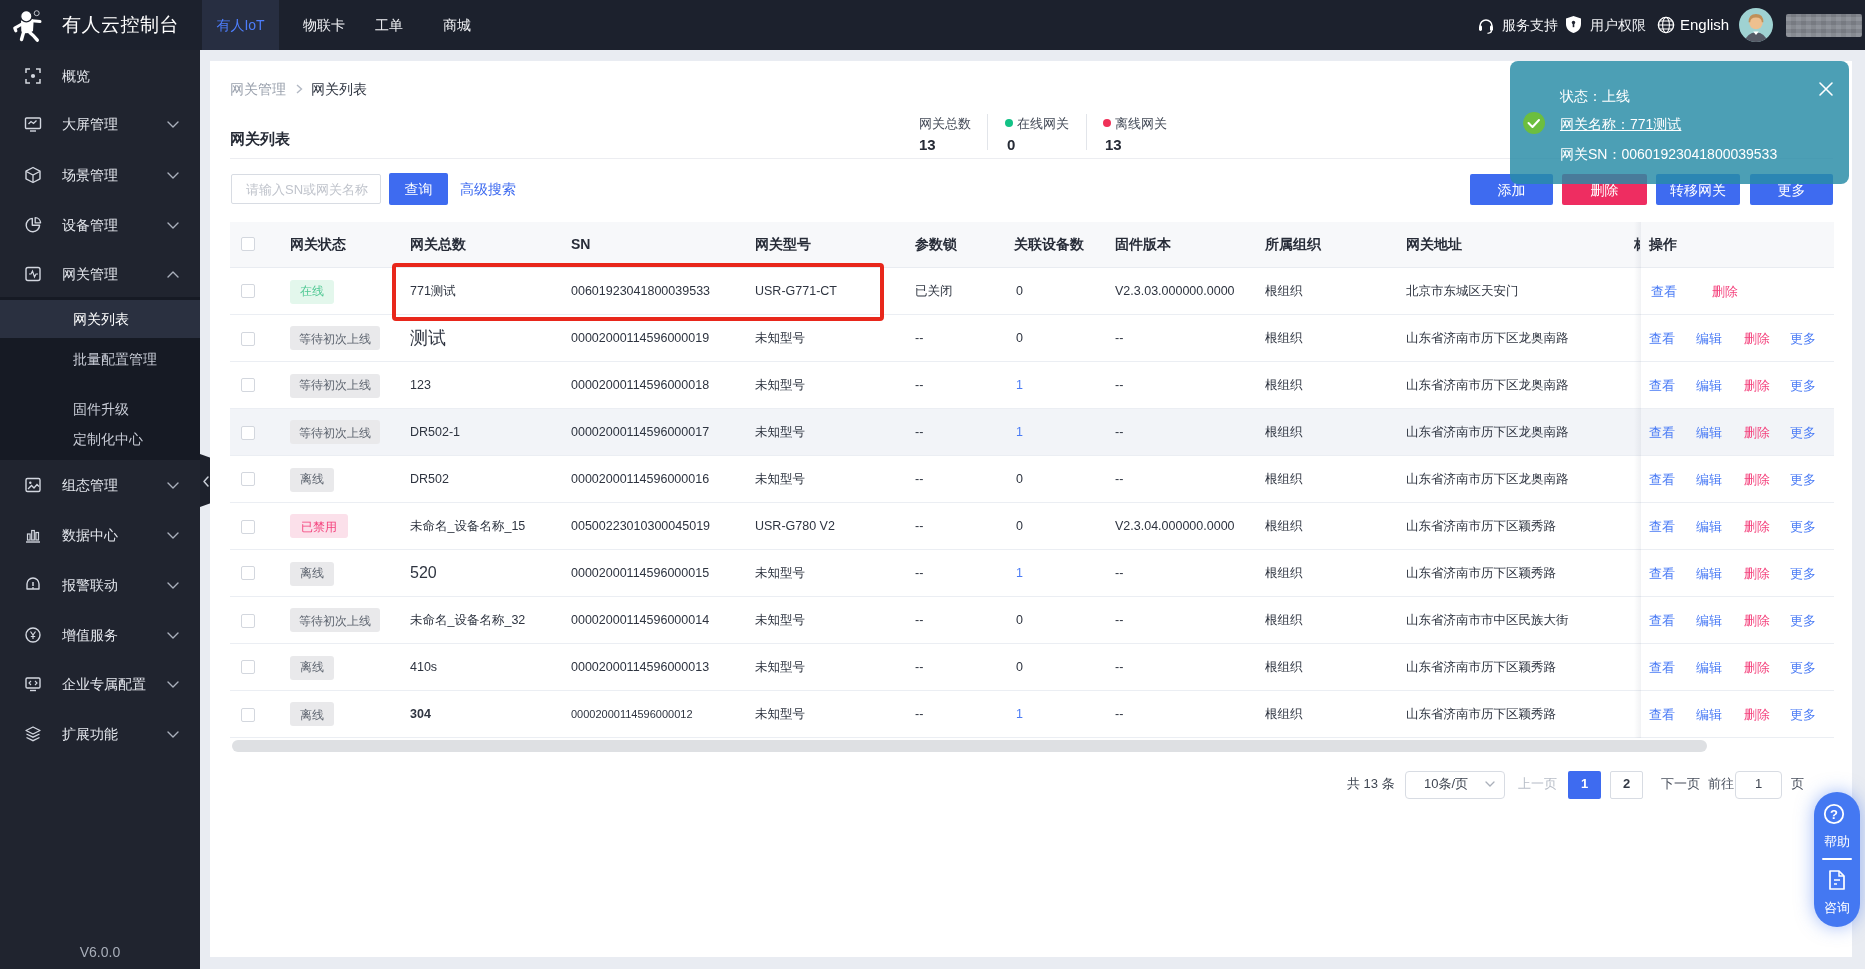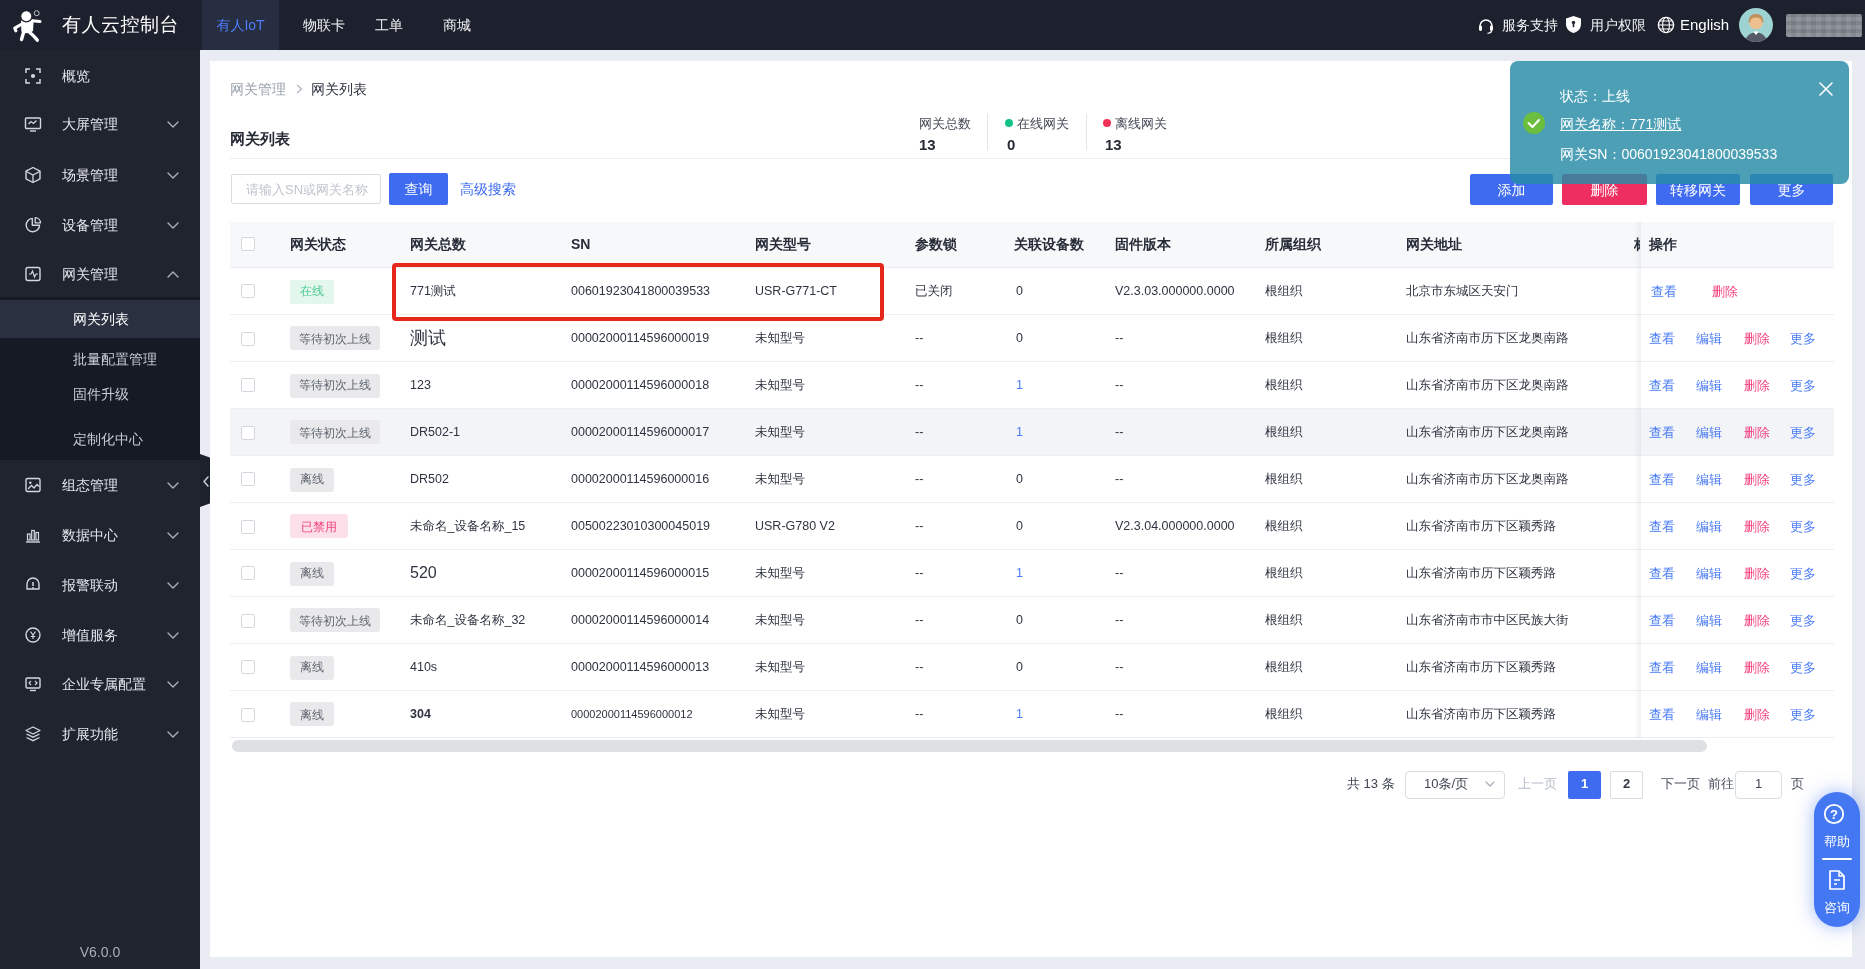--- a/index.html
+++ b/index.html
@@ -79,21 +79,21 @@
 <svg style="position:absolute;left:24px;top:265px;" width="18" height="18" viewBox="0 0 18 18" fill="none">
       <rect x="2" y="2.5" width="14" height="13" rx="2" stroke="#d3d7e0" stroke-width="1.4"></rect>
       <path d="M5 9 h2 l1.5-3 2 6 1.5-3 h2" stroke="#d3d7e0" stroke-width="1.2"></path>
     </svg>
 <div style="position:absolute;left:62px;top:264px;font-size:14px;line-height:20px;color:#e3e6ec;font-weight:400;white-space:nowrap;">网关管理</div>
 <svg style="position:absolute;left:166px;top:268px;" width="14" height="13" viewBox="0 0 14 13" fill="none">
       <polyline points="2 9 7 4 12 9" stroke="#aab0bc" stroke-width="1.4" fill="none" stroke-linecap="round" stroke-linejoin="round"></polyline>
     </svg>
 <div style="position:absolute;left:73px;top:309px;font-size:14px;line-height:20px;color:#ffffff;font-weight:400;white-space:nowrap;">网关列表</div>
 <div style="position:absolute;left:73px;top:349px;font-size:14px;line-height:20px;color:#c8ccd6;font-weight:400;white-space:nowrap;">批量配置管理</div>
-<div style="position:absolute;left:73px;top:385px;font-size:14px;line-height:20px;color:#c8ccd6;font-weight:400;white-space:nowrap;font-family:Liberation Serif, serif;">固件升级</div>
+<div style="position:absolute;left:73px;top:399px;font-size:14px;line-height:20px;color:#c8ccd6;font-weight:400;white-space:nowrap;">固件升级</div>
 <div style="position:absolute;left:73px;top:429px;font-size:14px;line-height:20px;color:#c8ccd6;font-weight:400;white-space:nowrap;">定制化中心</div>
 <svg style="position:absolute;left:24px;top:476px;" width="18" height="18" viewBox="0 0 18 18" fill="none">
       <rect x="2" y="2.5" width="14" height="13" rx="1.5" stroke="#d3d7e0" stroke-width="1.4"></rect>
       <circle cx="6.3" cy="6.8" r="1.2" fill="#d3d7e0"></circle>
       <path d="M4 13 l3.5-3.5 2.5 2.5 3-3.5 2 2" stroke="#d3d7e0" stroke-width="1.3"></path>
     </svg>
 <div style="position:absolute;left:62px;top:475px;font-size:14px;line-height:20px;color:#e3e6ec;font-weight:400;white-space:nowrap;">组态管理</div>
 <svg style="position:absolute;left:166px;top:479px;" width="14" height="13" viewBox="0 0 14 13" fill="none">
       <polyline points="2 4 7 9 12 4" stroke="#aab0bc" stroke-width="1.4" fill="none" stroke-linecap="round" stroke-linejoin="round"></polyline>
     </svg>

